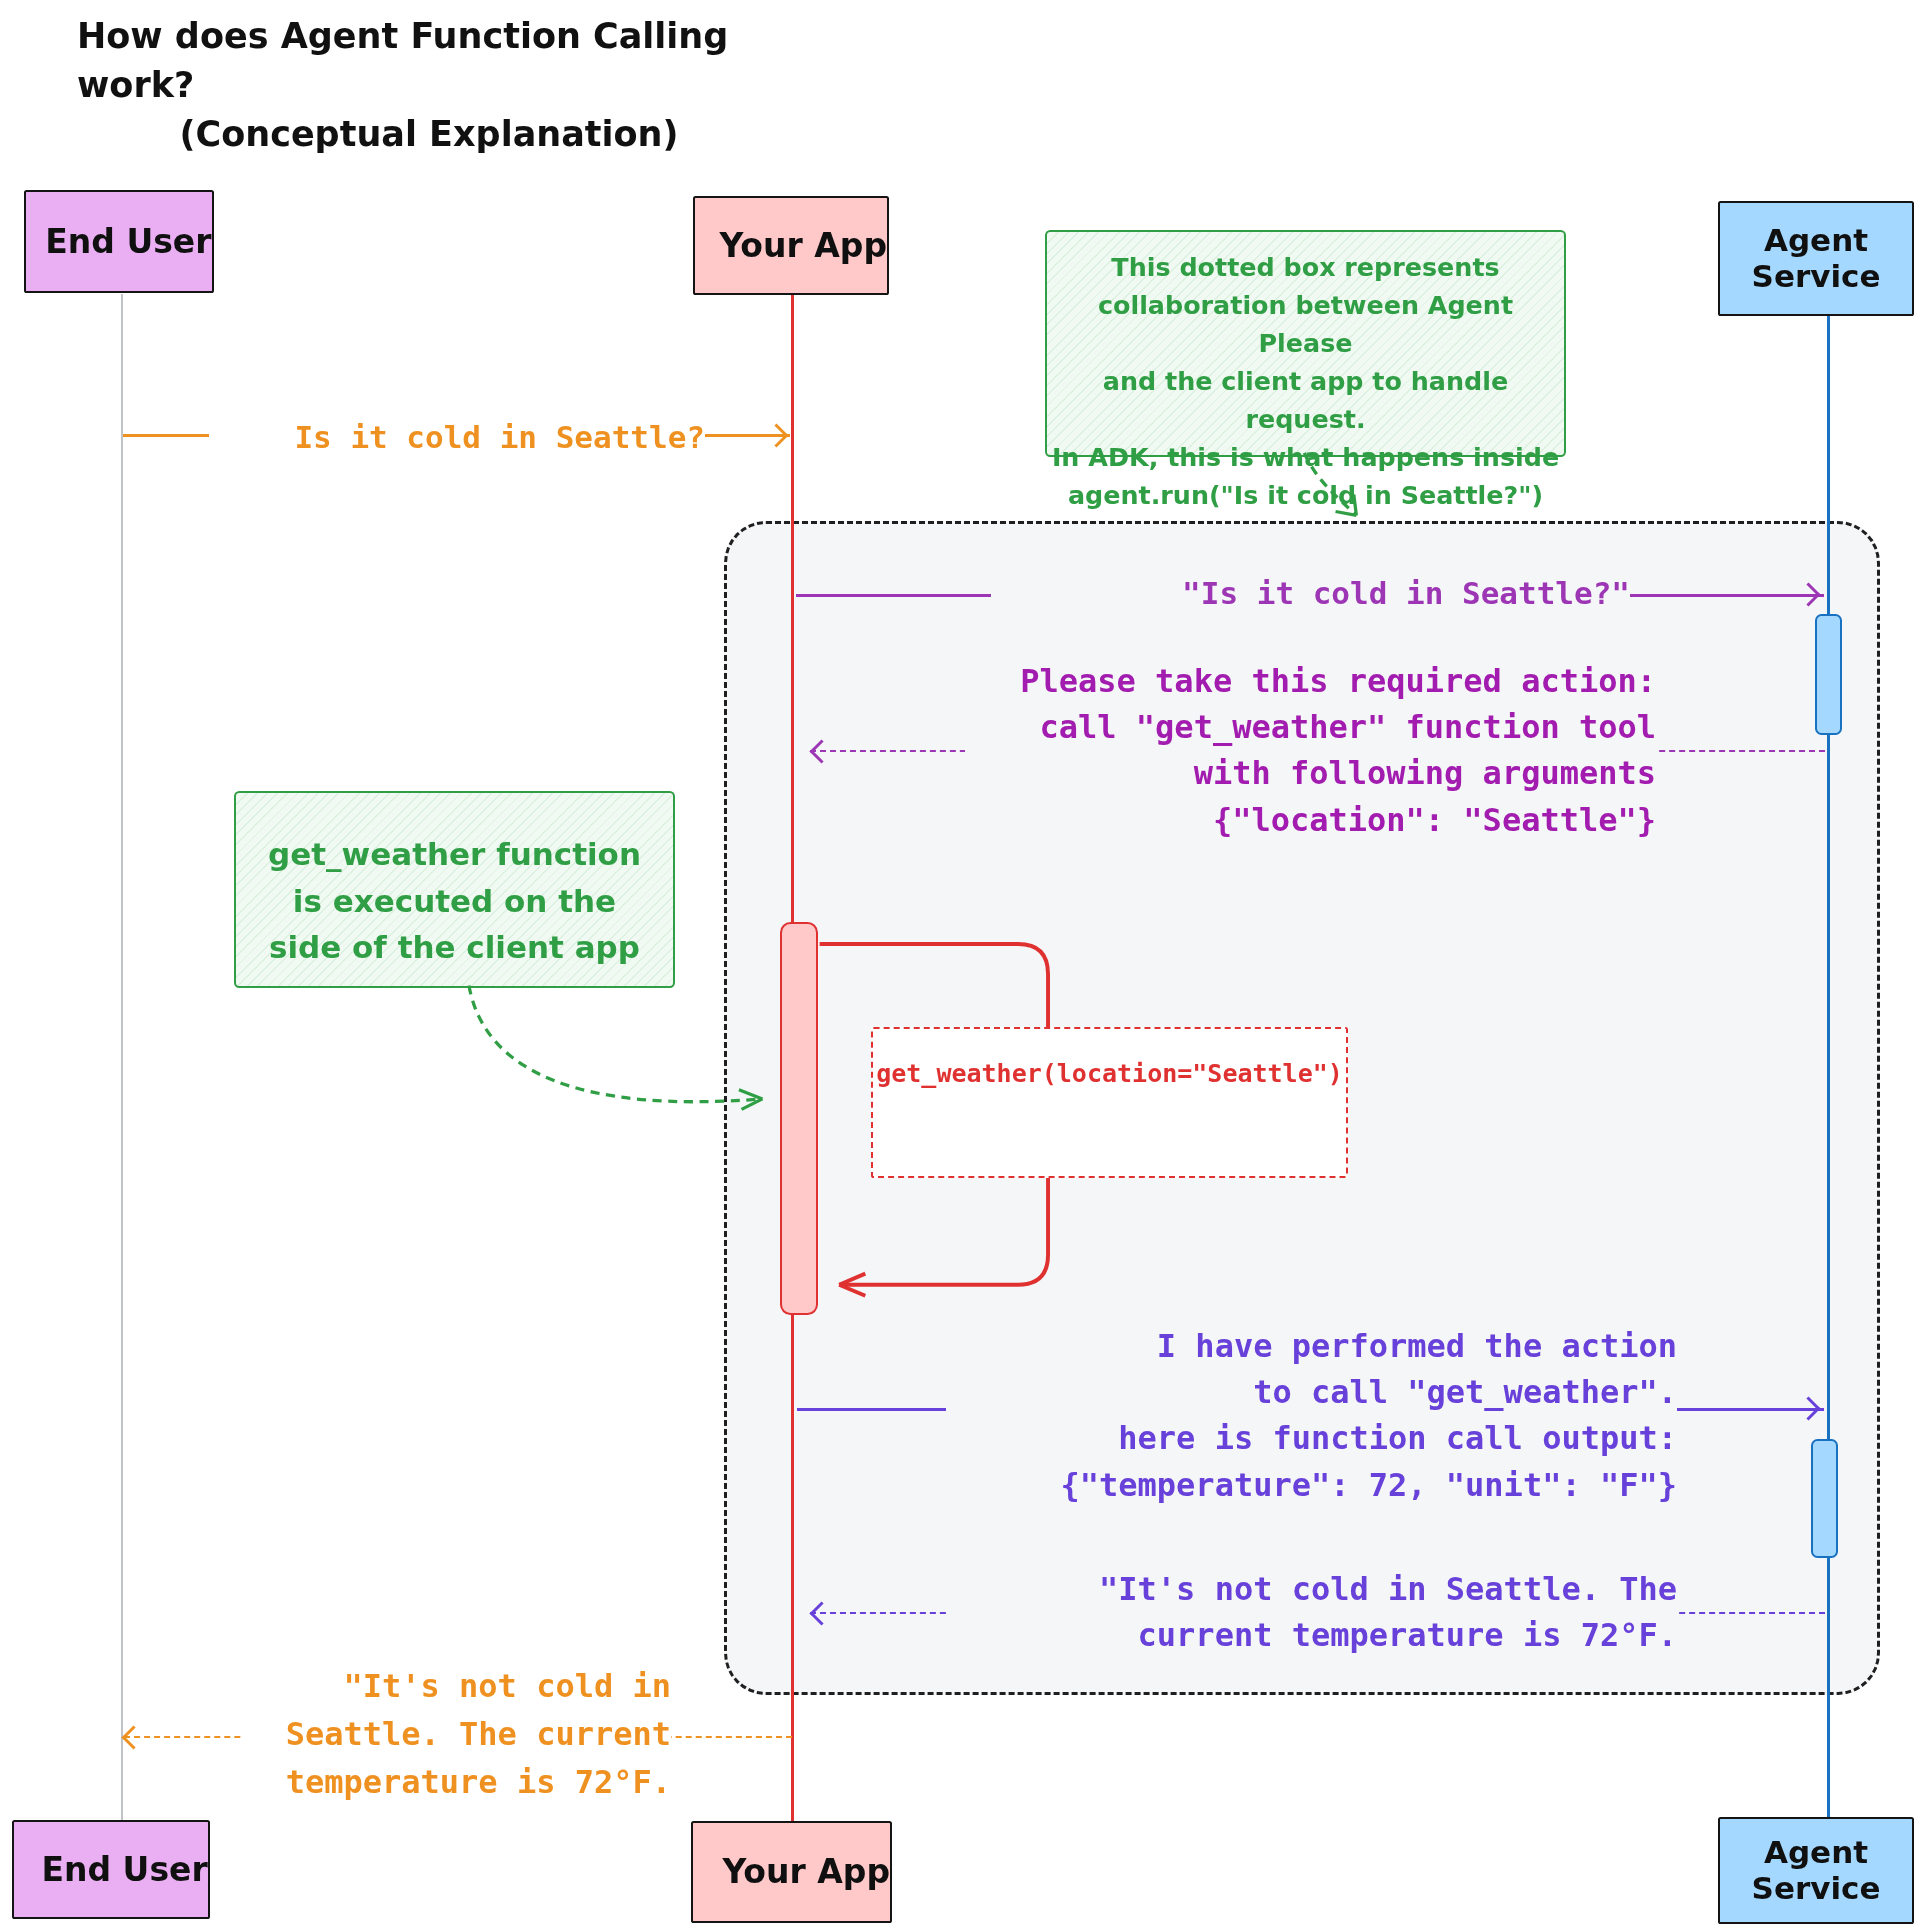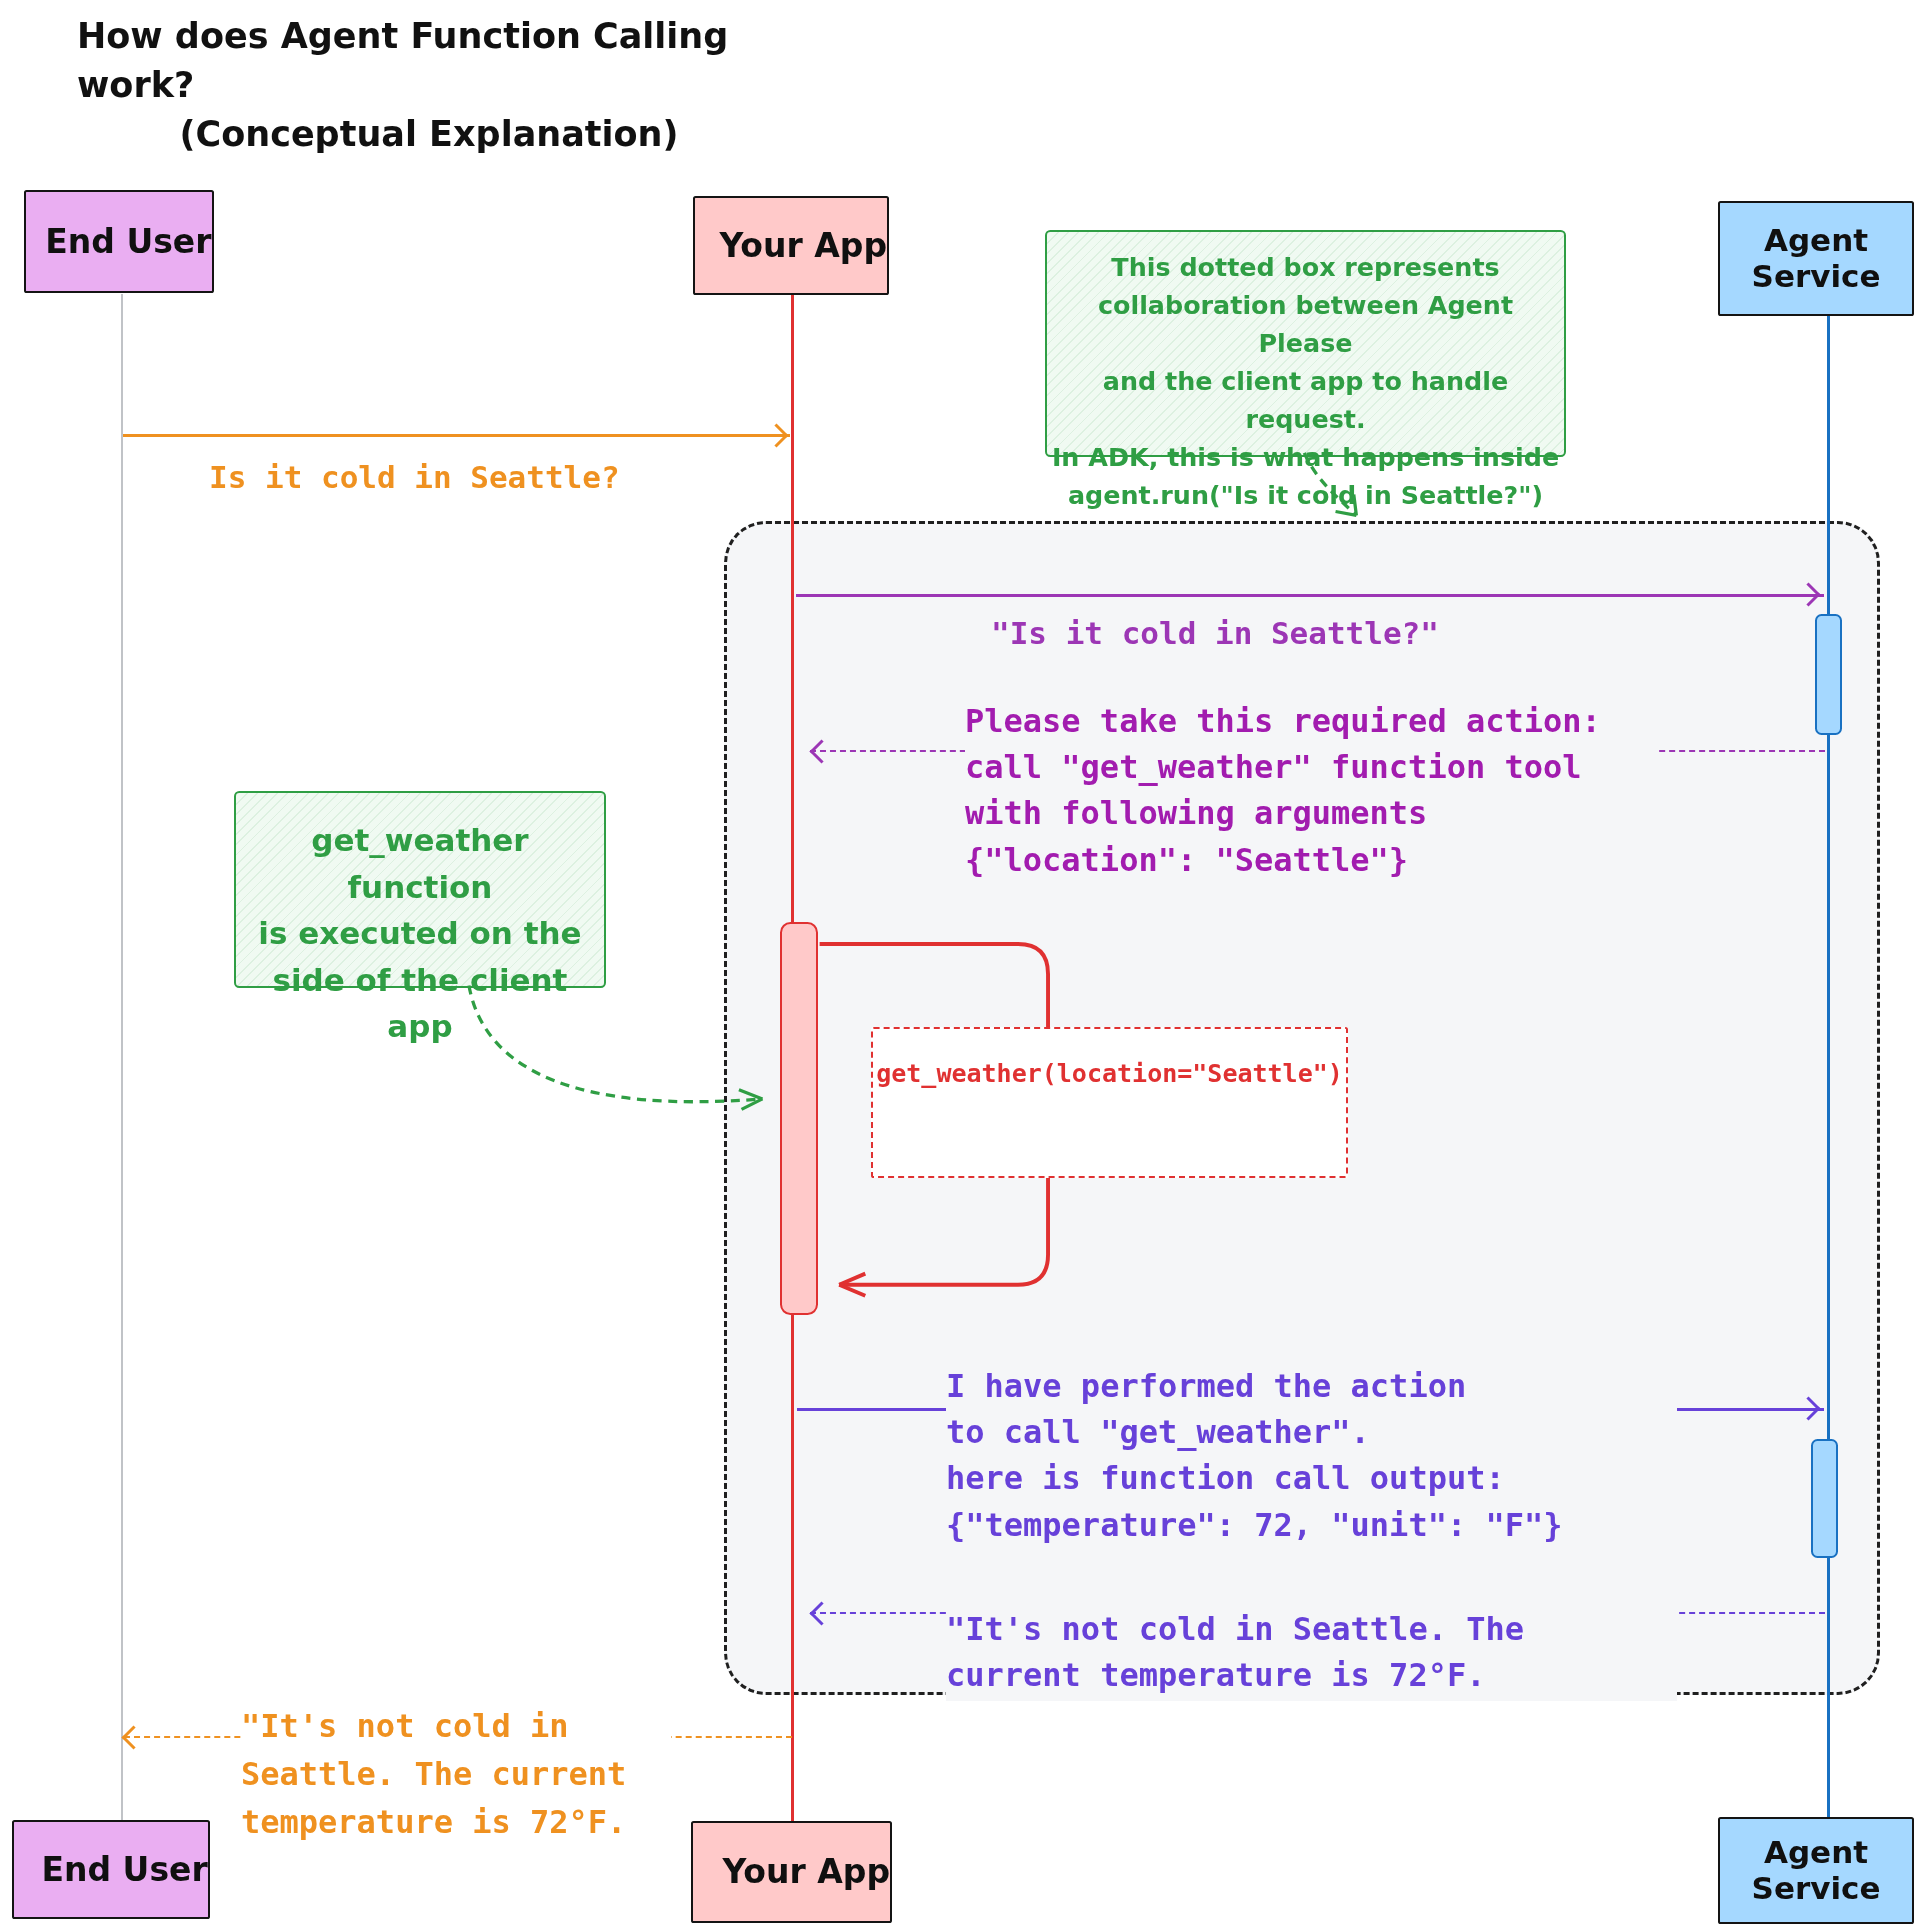--- a/index.html
+++ b/index.html
@@ -30,21 +30,21 @@
 
   .mono { font-family:"DejaVu Sans Mono","Liberation Mono",monospace; font-weight:bold; }
 
   .msg-line-solid { position:absolute; height:2.6px; }
   .msg-line-dashed { position:absolute; height:0; border-top:2.6px dashed; }
 
   .chev { position:absolute; width:17px; height:17px; border-top:3.9px solid; border-right:3.9px solid; }
   .chev.right { transform:rotate(45deg); }
   .chev.left  { transform:rotate(-135deg); }
 
-  .msg-label { position:absolute; text-align:left; font-size:31px; line-height:1.45;margin-top:40px; }
+  .msg-label { position:absolute; text-align:right; font-size:31px; line-height:1.45; }
   .bg-box   { background:#f5f6f8; }
   .bg-white { background:#ffffff; }
 
   .activation { position:absolute; border-radius:6.5px; }
   .activation.blue { background:#a5d8ff; border:2px solid #1971c2; }
   .activation.red  { background:#ffc9c9; border:2.6px solid #e03131; border-radius:10.4px; }
 
   .exec-box { position:absolute; left:871px; top:1027px; width:477px; height:151px;
               background:#ffffff; border:2px dashed #e03131; border-radius:2.6px;
               color:#e03131; font-size:25px; text-align:center; line-height:1.7;
@@ -97,21 +97,21 @@
 
   <div class="msg-line-dashed" style="left:810px; top:750px; width:1015px; border-color:#9c36b5;"></div>
   <div class="chev left" style="left:813px; top:743px; color:#9c36b5;"></div>
   <div class="msg-label mono bg-box" style="left:965px; top:655px; width:691px; color:#a21caf; font-size:32px; padding:2.6px 0;">
     <div>Please take this required action:</div>
     <div>call "get_weather" function tool</div>
     <div>with following arguments</div>
     <div>{"location": "Seattle"}</div>
   </div>
 
-  <div class="note" style="left:234px; top:791px; width:372px; height:197px; font-size:31px; padding-top:24px;">
+  <div class="note" style="left:234px; top:791px; width:441px; height:197px; font-size:31px; padding-top:38px;">
     <div class="ln">get_weather function</div>
     <div class="ln">is executed on the</div>
     <div class="ln">side of the client app</div>
   </div>
 
   <svg style="left:457px; top:975px;" width="333" height="150" viewBox="0 0 510 230">
     <path d="M 18,16 C 42,150 190,212 468,190" stroke="#2f9e44" stroke-width="5" fill="none" stroke-dasharray="14 10"></path>
     <path d="M468,190 l-36,-14 M468,190 l-32,16" stroke="#2f9e44" stroke-width="5" fill="none"></path>
   </svg>
 

